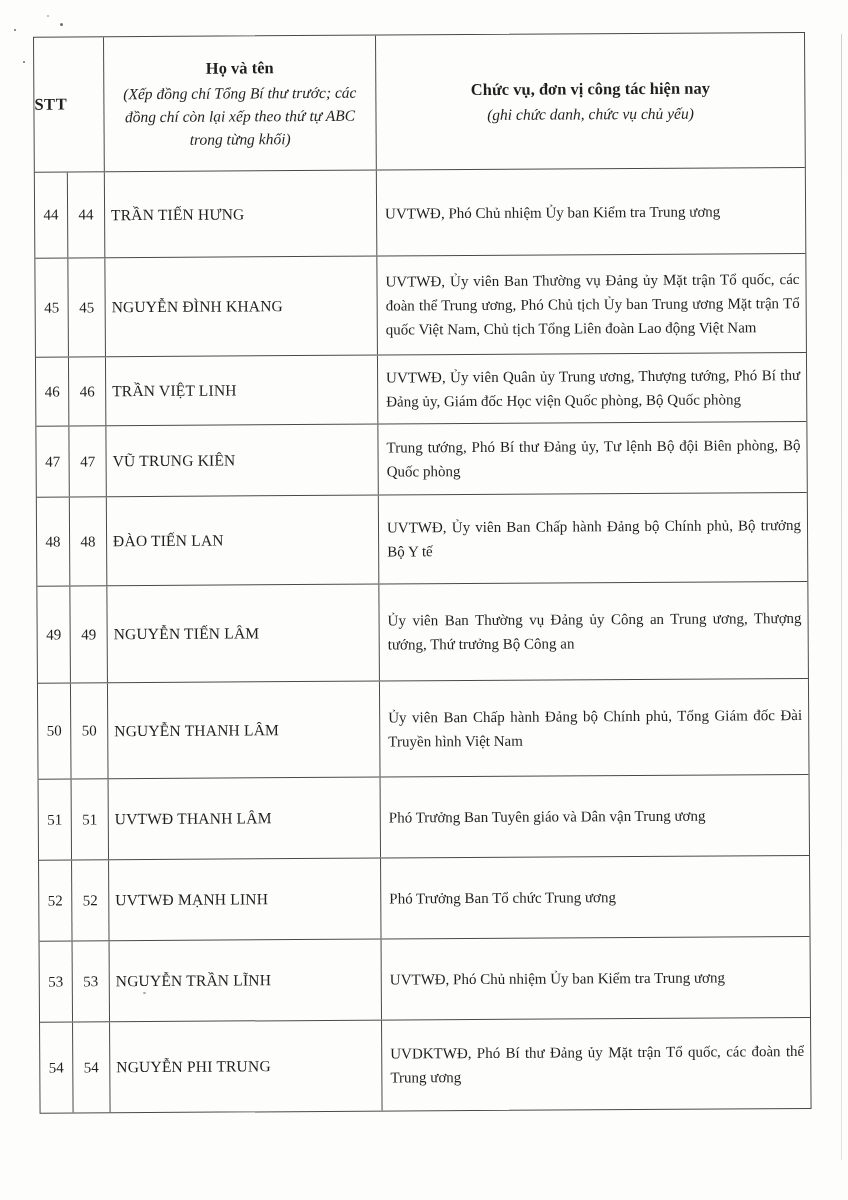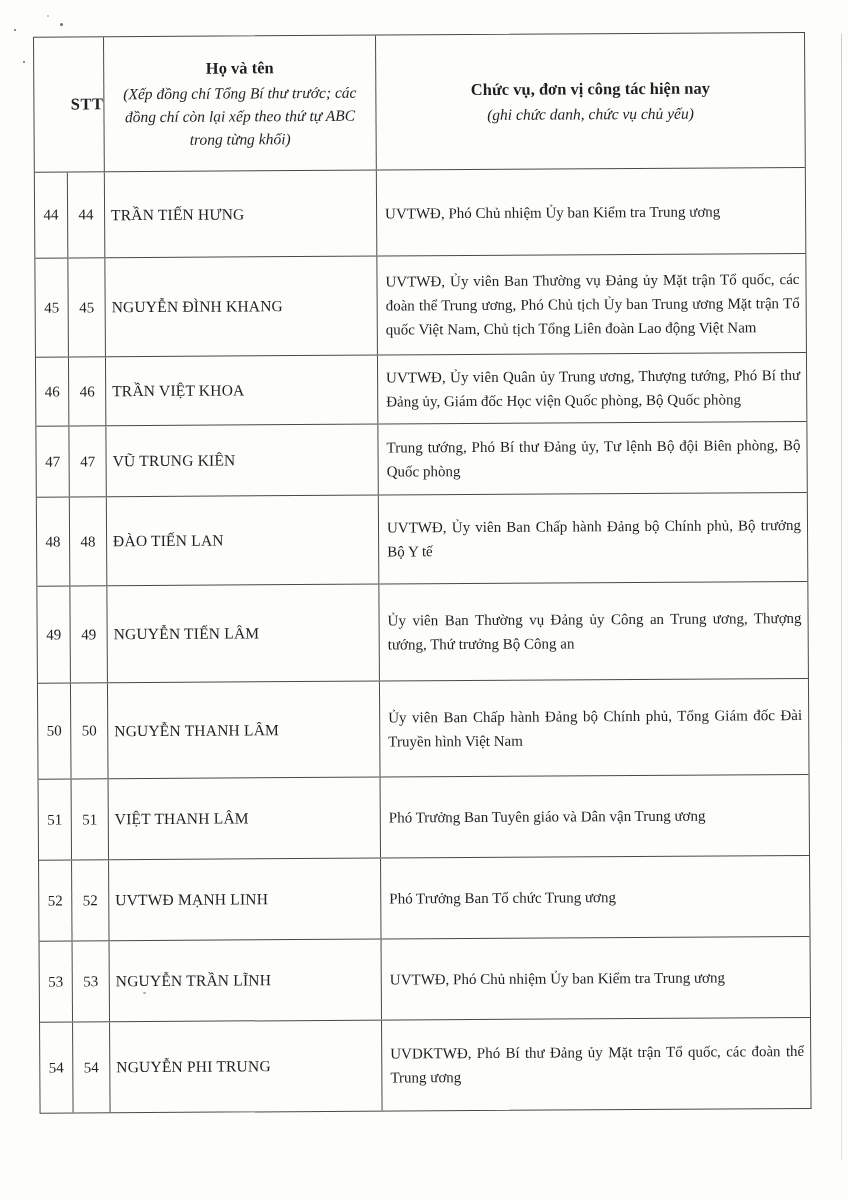--- a/index.html
+++ b/index.html
@@ -14,21 +14,21 @@
     position:absolute;left:33px;top:36px;width:770px;
     border:1.5px solid #4a4a4a;
     background:transparent;
     transform:rotate(-0.35deg);
     transform-origin:15% 0;
   }
   .thead{display:flex;height:134px;border-bottom:1px solid #4a4a4a;}
   .cell{box-sizing:border-box;}
   .h-stt{
     width:70px;border-right:1px solid #4a4a4a;
-    display:flex;align-items:center;justify-content:flex-end;
+    display:flex;align-items:center;justify-content:flex-start;
     font-weight:bold;font-size:17px;letter-spacing:.5px;
   }
   .h-name{
     width:272px;border-right:1px solid #4a4a4a;
     display:flex;flex-direction:column;align-items:center;justify-content:center;
     text-align:center;padding:4px 8px;
   }
   .h-pos{
     flex:1;
     display:flex;flex-direction:column;align-items:center;justify-content:center;
@@ -139,21 +139,21 @@
       </div>
 
       <div class="trow">
         <div class="cell c-n1">
           <span>46</span>
         </div>
         <div class="cell c-n2">
           <span>46</span>
         </div>
         <div class="cell c-name">
-          <span>TRẦN VIỆT KHOA</span>
+          <span>TRẦN VIỆT LINH</span>
         </div>
         <div class="cell c-pos">
           <span>UVTWĐ, Ủy viên Quân ủy Trung ương, Thượng tướng, Phó Bí thư Đảng ủy, Giám đốc Học viện Quốc phòng, Bộ Quốc phòng</span>
         </div>
       </div>
 
       <div class="trow">
         <div class="cell c-n1">
           <span>47</span>
         </div>
@@ -214,21 +214,21 @@
       </div>
 
       <div class="trow">
         <div class="cell c-n1">
           <span>51</span>
         </div>
         <div class="cell c-n2">
           <span>51</span>
         </div>
         <div class="cell c-name">
-          <span>VIỆT THANH LÂM</span>
+          <span>UVTWĐ THANH LÂM</span>
         </div>
         <div class="cell c-pos">
           <span>Phó Trưởng Ban Tuyên giáo và Dân vận Trung ương</span>
         </div>
       </div>
 
       <div class="trow">
         <div class="cell c-n1">
           <span>52</span>
         </div>

